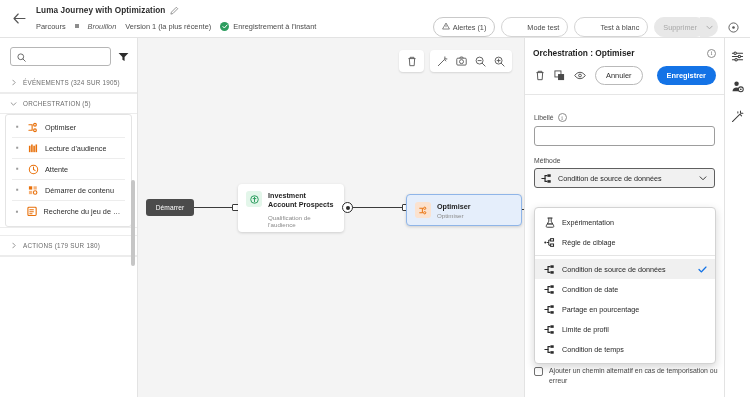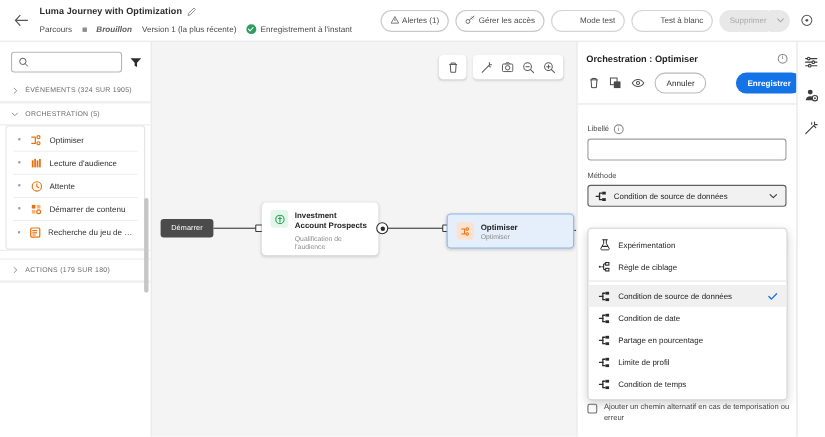--- a/index.html
+++ b/index.html
@@ -9,33 +9,33 @@
     background: #ffffff;
     overflow: hidden;
     color: #2c2c2c;
   }
   .app { position: relative; width: 750px; height: 397px; }
 
   
   .topbar {
     position: absolute; left: 0; top: 0; width: 750px; height: 38px;
     background: #fff; border-bottom: 1px solid #e3e3e3;
-    display: flex; align-items: center;
+    display: flex; align-items: flex-end;
   }
   .back-arrow {
     width: 26px; height: 38px; display: flex; align-items: center;
     justify-content: center; color: #555; font-size: 13px; margin-left: 6px;
   }
   .title-block { display: flex; flex-direction: column; justify-content: center; height: 38px; margin-left: 4px; }
   .title-row { display: flex; align-items: center; gap: 5px; height: 16px; }
   .title-text { font-size: 8.2px; font-weight: bold; color: #2c2c2c; letter-spacing: .1px; }
   .pencil-icon { color: #7a7a7a; display: flex; }
   .meta-row { display: flex; align-items: center; gap: 9px; height: 16px; font-size: 7.4px; color: #4b4b4b; }
   .meta-row .sep-dot { width: 4px; height: 4px; background: #8d8d8d; display: inline-block; }
-  .draft { font-style: italic; color: #5a5a5a; font-weight: bold; }
+  .draft { font-style: italic; color: #5a5a5a; }
   .save-state { display: flex; align-items: center; gap: 4px; }
   .check-circle {
     width: 9px; height: 9px; border-radius: 50%; background: #2d9d5f;
     display: flex; align-items: center; justify-content: center;
   }
   .check-circle svg { display: block; }
 
   .topbar-right {
     margin-left: auto; display: flex; align-items: center; gap: 6px;
     padding-right: 8px;
@@ -172,21 +172,21 @@
   .rp-actions { display: flex; align-items: center; gap: 9px; padding: 2px 8px 9px 10px; }
   .rp-ic { width: 14px; height: 14px; display: flex; align-items: center; justify-content: center; color: #4a4a4a; }
   .btn-cancel {
     margin-left: auto; height: 19px; padding: 0 10px; border-radius: 10px;
     border: 1px solid #b9b9b9; background: #fff; font-size: 7.4px; color: #2c2c2c;
     display: flex; align-items: center;
   }
   .btn-save {
     height: 19px; padding: 0 10px; border-radius: 10px; background: #1473e6;
     color: #fff; font-size: 7.4px; display: flex; align-items: center;
-    margin-left: 18px; font-weight: bold;
+    margin-left: 5px; font-weight: bold;
   }
   .rp-body { border-top: 1px solid #e6e6e6; padding: 18px 9px 0 9px; position: relative; }
   .field-label { font-size: 6.8px; color: #4a4a4a; display: flex; align-items: center; gap: 4px; margin-bottom: 4px; }
   .field-label .info-i { margin-left: 0; }
   .text-input {
     width: 100%; height: 20px; border: 1px solid #9d9d9d; border-radius: 3px;
     background: #fff; margin-bottom: 11px;
   }
   .select-box {
     width: 100%; height: 20px; border: 1px solid #5f5f5f; border-radius: 3px;
@@ -267,29 +267,20 @@
 
     <div class="topbar-right">
       <div class="tb-btn">
         <span>
           <svg width="8" height="8" viewBox="0 0 10 9">
               <path d="M5 .8 9.3 8.3H.7L5 .8z" fill="none" stroke="#6a6a6a" stroke-width="1"></path>
               <path d="M5 3.4v2.1" stroke="#6a6a6a" stroke-width="1" stroke-linecap="round"></path>
             </svg>
         </span>
         <span>Alertes (1)</span>
-      </div>
-      <div class="tb-btn">
-        <span>
-          <svg width="9" height="8" viewBox="0 0 10 9">
-              <circle cx="2.6" cy="6.2" r="2" fill="none" stroke="#6a6a6a" stroke-width="1"></circle>
-              <path d="M4.1 4.8 9 .6M7 1.6l1 1M5.8 2.8l1 1" stroke="#6a6a6a" stroke-width="1" stroke-linecap="round"></path>
-            </svg>
-        </span>
-        <span>Gérer les accès</span>
       </div>
       <div class="tb-btn plain">
         <span>Mode test</span>
       </div>
       <div class="tb-btn plain">
         <span>Test à blanc</span>
       </div>
       <div style="display:flex;align-items:center;">
         <div class="tb-btn disabled">
           <span>Supprimer</span>

